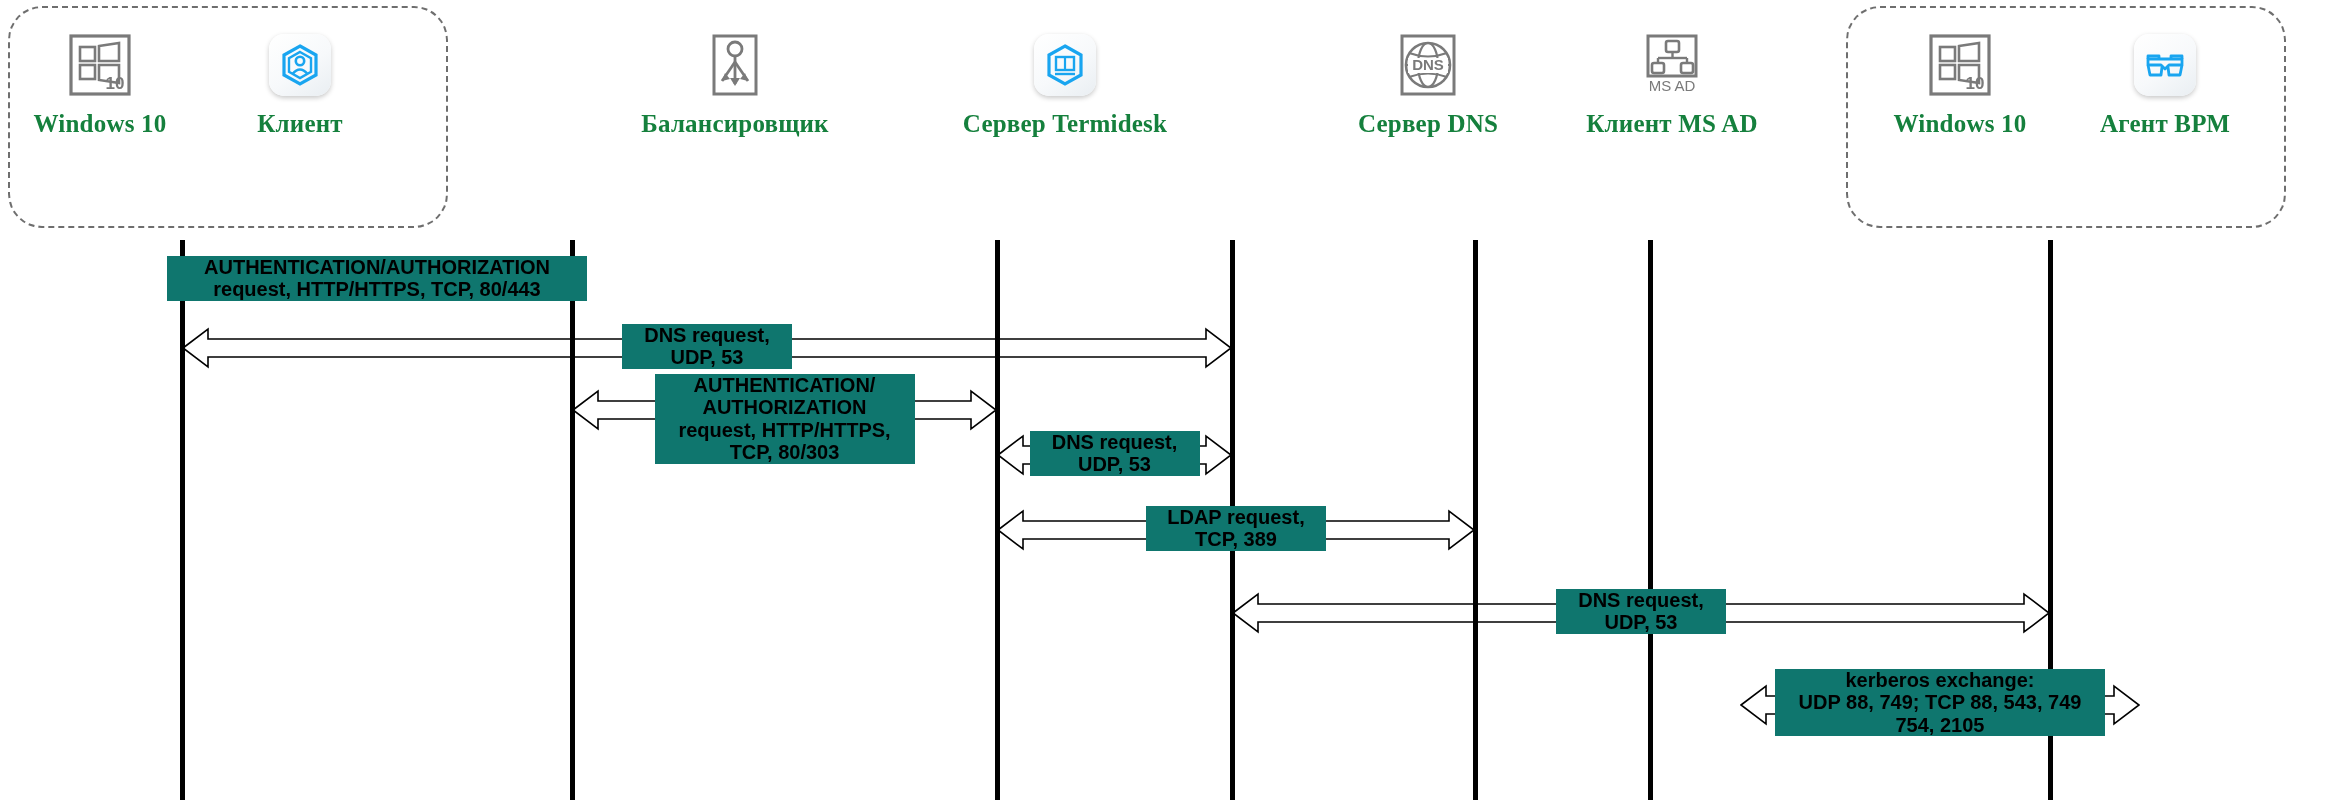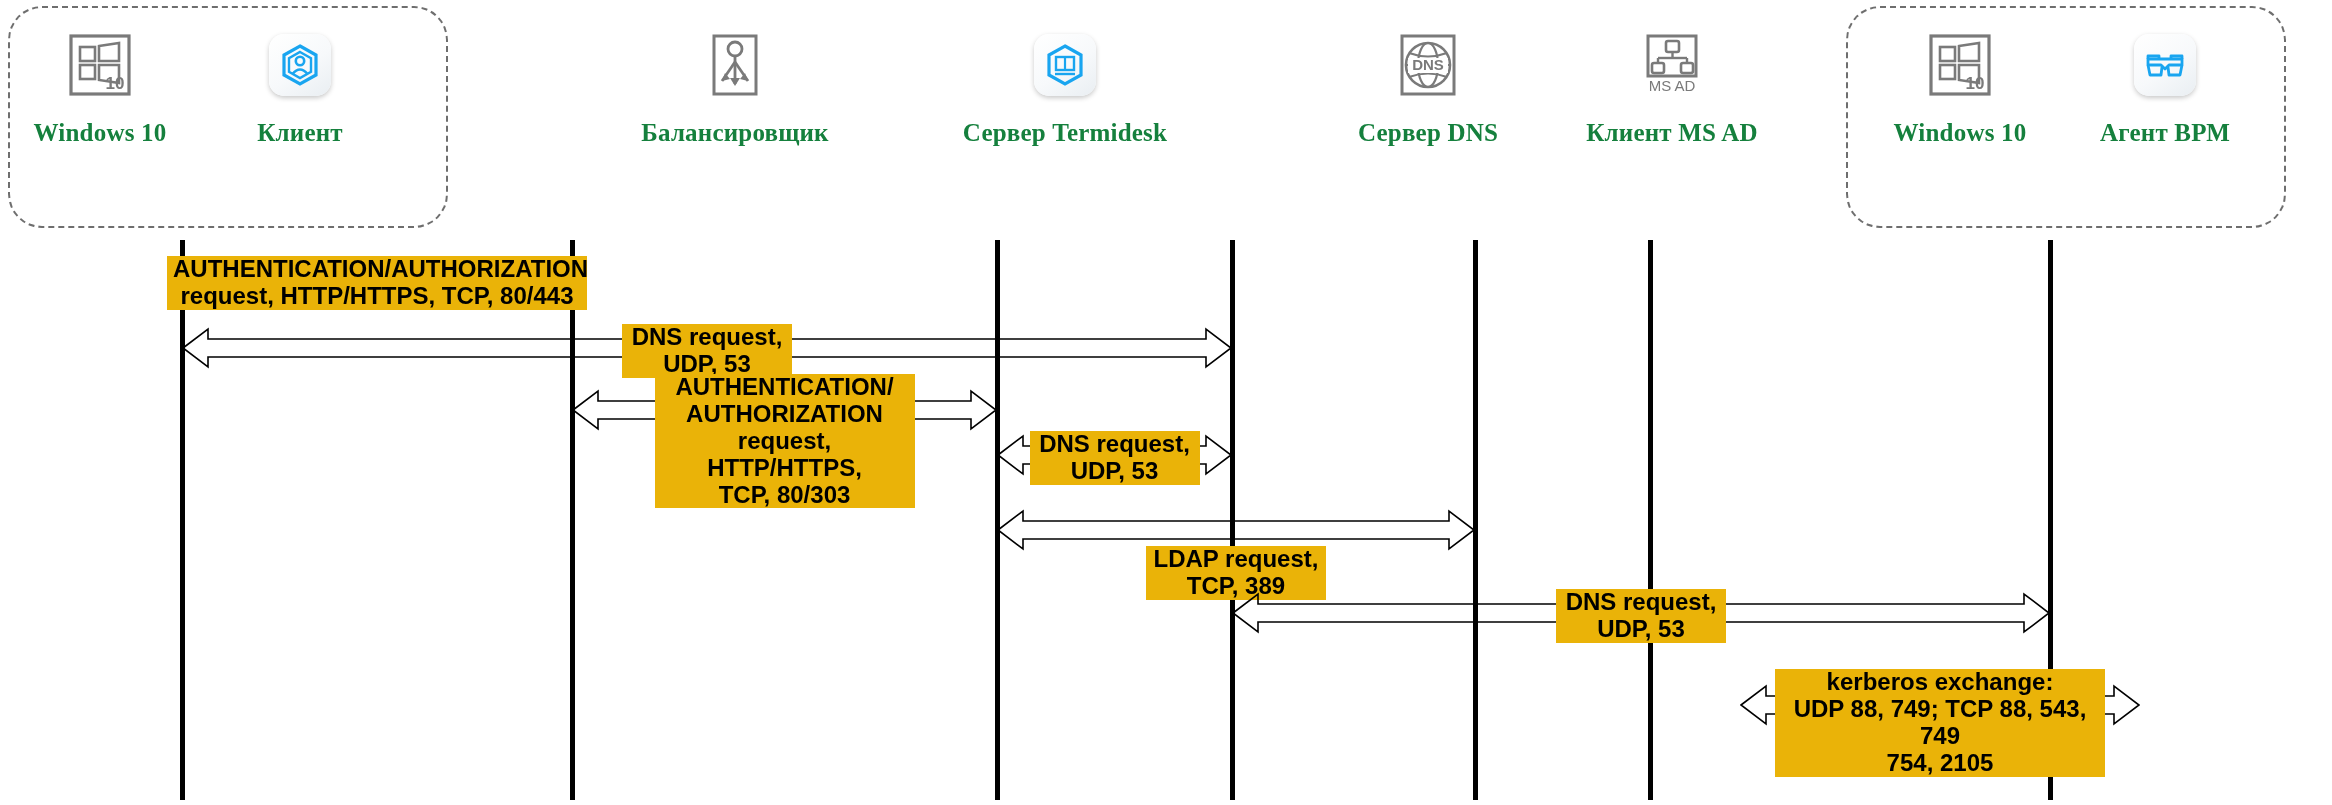--- a/index.html
+++ b/index.html
@@ -28,21 +28,20 @@
     background: #ffffff;
   }
 
   
   .participant {
     position: absolute;
     width: 230px;
     text-align: center;
     display: flex;
     flex-direction: column;
-    gap: 9px;
   }
   .participant .icon-wrap {
     height: 74px;
     display: flex;
     align-items: center;
     justify-content: center;
   }
   .participant .p-label {
     font-family: "Liberation Serif", serif;
     font-weight: bold;
@@ -82,25 +81,25 @@
   }
   .msg-arrow {
     position: absolute;
     left: 0;
     top: 0;
   }
   .msg-label {
     position: absolute;
     font-family: "Liberation Sans", sans-serif;
     font-weight: bold;
-    font-size: 24px;
+    font-size: 20px;
     line-height: 1.12;
     color: #000000;
     text-align: center;
-    background: #eab308;
+    background: #0f766e;
     padding: 0 6px;
     white-space: pre-line;
     box-sizing: border-box;
   }
 </style>
 </head>
 <body>
 
 <div id="canvas">
   <div id="groups-layer">
@@ -144,21 +143,21 @@
         <svg class="msg-arrow" width="235" height="42" viewBox="0 0 235 42">
           <path d="M 1 21 L 26 2 L 26 12 L 209 12 L 209 2 L 234 21 L 209 40 L 209 30 L 26 30 L 26 40 Z" fill="none" stroke="#000000" stroke-width="1.6" stroke-linejoin="miter"></path>
         </svg>
         <div class="msg-label" style="width: 170px; left: 32.5px; top: -3px;">DNS request,
 UDP, 53</div>
       </div>
       <div class="message" style="left: 997px; top: 509px; width: 478px; height: 42px;">
         <svg class="msg-arrow" width="478" height="42" viewBox="0 0 478 42">
           <path d="M 1 21 L 26 2 L 26 12 L 452 12 L 452 2 L 477 21 L 452 40 L 452 30 L 26 30 L 26 40 Z" fill="none" stroke="#000000" stroke-width="1.6" stroke-linejoin="miter"></path>
         </svg>
-        <div class="msg-label" style="width: 180px; left: 149px; top: -3px; margin-top: 40px;">LDAP request,
+        <div class="msg-label" style="width: 180px; left: 149px; top: -3px;">LDAP request,
 TCP, 389</div>
       </div>
       <div class="message" style="left: 1232px; top: 592px; width: 818px; height: 42px;">
         <svg class="msg-arrow" width="818" height="42" viewBox="0 0 818 42">
           <path d="M 1 21 L 26 2 L 26 12 L 792 12 L 792 2 L 817 21 L 792 40 L 792 30 L 26 30 L 26 40 Z" fill="none" stroke="#000000" stroke-width="1.6" stroke-linejoin="miter"></path>
         </svg>
         <div class="msg-label" style="width: 170px; left: 324px; top: -3px;">DNS request,
 UDP, 53</div>
       </div>
       <div class="message" style="left: 1740px; top: 684px; width: 400px; height: 42px;">

